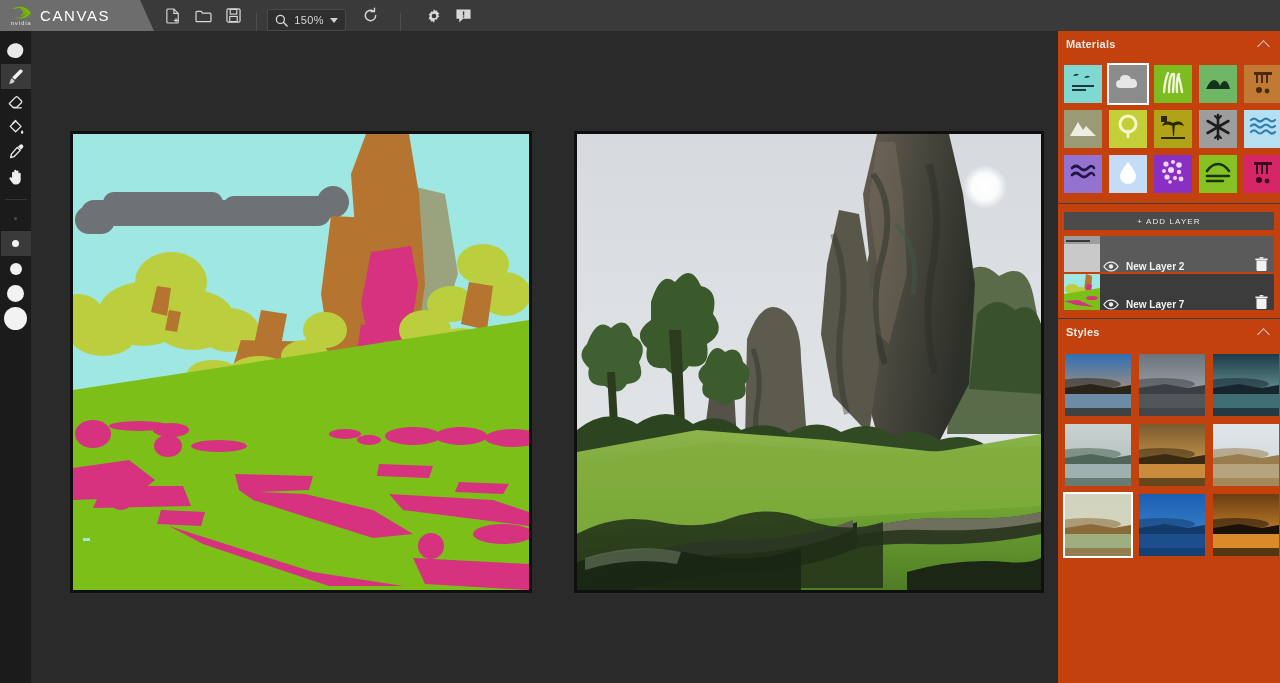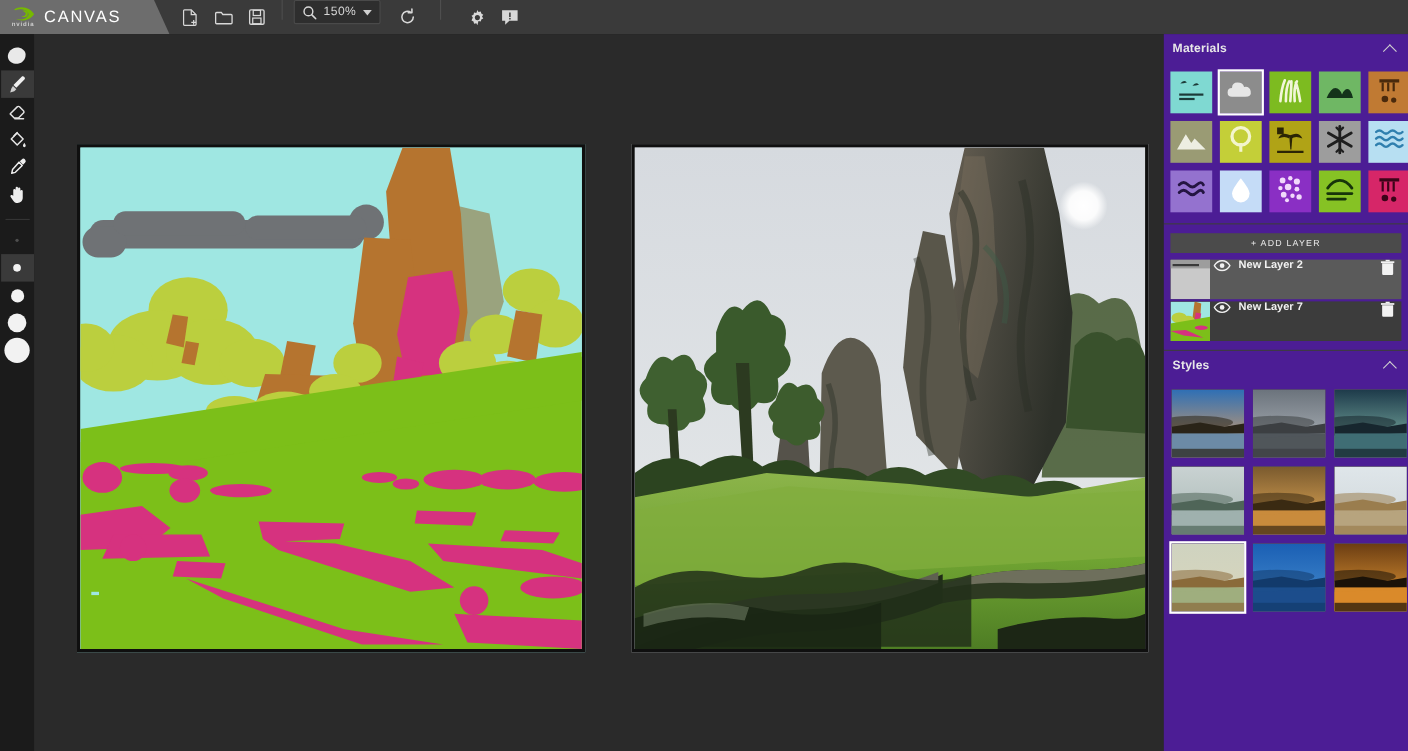--- a/index.html
+++ b/index.html
@@ -3,21 +3,21 @@
 <meta charset="utf-8">
 <style>
   * { margin:0; padding:0; box-sizing:border-box; }
   html,body { width:1280px; height:683px; overflow:hidden; background:#242424;
     font-family:"Liberation Sans", sans-serif; }
 
   #app { position:relative; width:1280px; height:683px; background:#242424; }
 
   
   .topbar { position:absolute; left:0; top:0; width:1280px; height:31px;
-    background:#3a3a3a; display:flex; align-items:flex-start; }
+    background:#3a3a3a; display:flex; align-items:flex-end; }
   .brand { position:relative; height:31px; display:flex; align-items:center;
     background:#6d6d6d; padding:0 30px 0 8px; }
   .brand::after { content:""; position:absolute; right:-14px; top:0; width:0; height:0;
     border-style:solid; border-width:0 14px 31px 0; border-color:transparent transparent #6d6d6d transparent; }
   .nv-logo { width:26px; height:24px; display:flex; flex-direction:column;
     align-items:center; justify-content:center; margin-right:6px; }
   .nv-word { font-size:5.5px; color:#cfcfcf; letter-spacing:0.8px; margin-top:1px;
     font-weight:bold; }
   .canvas-title { font-size:15px; color:#ffffff; letter-spacing:1.6px; font-weight:500; }
 
@@ -49,38 +49,38 @@
   .work { position:absolute; left:31px; top:31px; width:1027px; height:652px;
     background:#2a2a2a; }
 
   .seg { position:absolute; left:39px; top:100px; width:462px; height:462px;
     border:3px solid #0f0f0f; background:#9fe7e2; overflow:hidden; }
   .render { position:absolute; left:543px; top:100px; width:470px; height:462px;
     border:3px solid #0f0f0f; background:#d8dde1; overflow:hidden; }
 
   
   .rpanel { position:absolute; left:1058px; top:31px; width:222px; height:652px;
-    background:#4c1d95; overflow:hidden; }
+    background:#c2410c; overflow:hidden; }
   .sect-hd { height:26px; display:flex; align-items:center; justify-content:space-between;
     padding:0 12px 0 8px; }
   .sect-title { font-size:11px; color:#e8e8e8; font-weight:bold; letter-spacing:0.2px; }
   .caret { width:9px; height:9px; border-left:1.6px solid #cfcfcf; border-top:1.6px solid #cfcfcf;
     transform:rotate(45deg); margin-top:4px; cursor:pointer; }
   .sect-rule { height:1px; background:#3e3e3e; }
 
   .matgrid { display:grid; grid-template-columns:repeat(5,38px); gap:7px;
     padding:8px 0 10px 6px; }
   .mat { width:38px; height:38px; position:relative; cursor:pointer;
     display:flex; align-items:center; justify-content:center; }
   .mat.sel { outline:2px solid #ffffff; outline-offset:0px; }
 
   .addlayer { margin:8px 6px 6px 6px; height:18px; background:#4b4b4b;
     display:flex; align-items:center; justify-content:center; cursor:pointer; }
   .addlayer span { font-size:8px; color:#e9e9e9; letter-spacing:1.1px; font-weight:normal; }
-  .layerrow { height:36px; display:flex; align-items:flex-start; margin:0 6px 2px 6px;
+  .layerrow { height:36px; display:flex; align-items:flex-end; margin:0 6px 2px 6px;
     background:#3c3c3c; cursor:pointer; }
   .layerrow.active { background:#5a5a5a; }
   .lthumb { width:36px; height:36px; flex:0 0 36px; overflow:hidden; position:relative; }
   .eye { width:22px; display:flex; align-items:center; justify-content:center; cursor:pointer; }
   .lname { flex:1; font-size:10px; color:#f2f2f2; font-weight:bold; padding-left:4px; }
   .trash { width:26px; display:flex; align-items:center; justify-content:center; cursor:pointer; }
 
   .stylegrid { display:grid; grid-template-columns:repeat(3,66px); gap:8px;
     padding:9px 0 10px 7px; }
   .style { width:66px; height:62px; cursor:pointer; position:relative; overflow:hidden;

